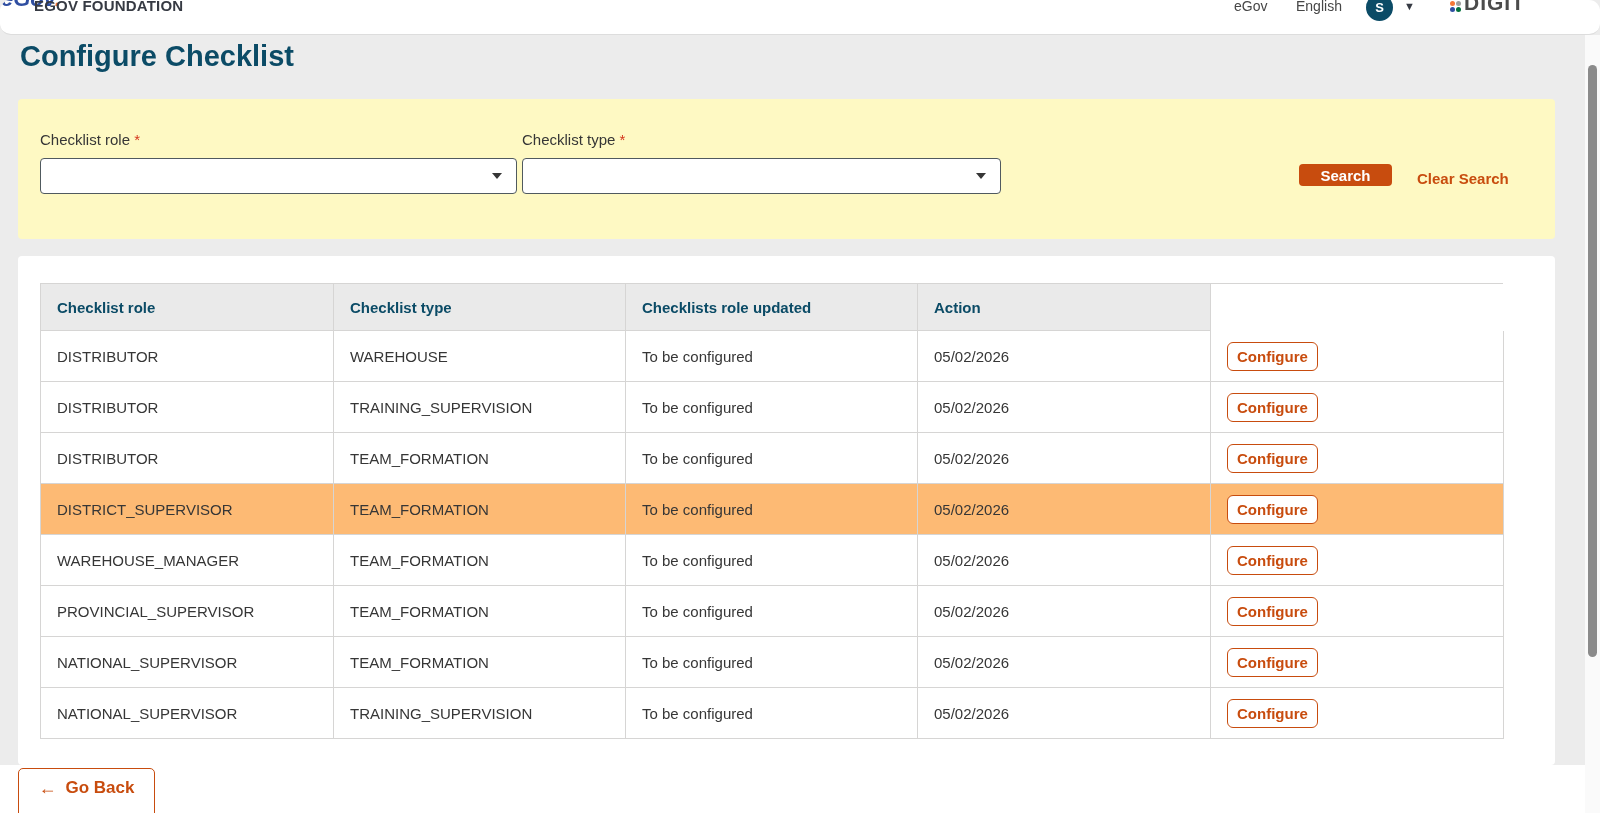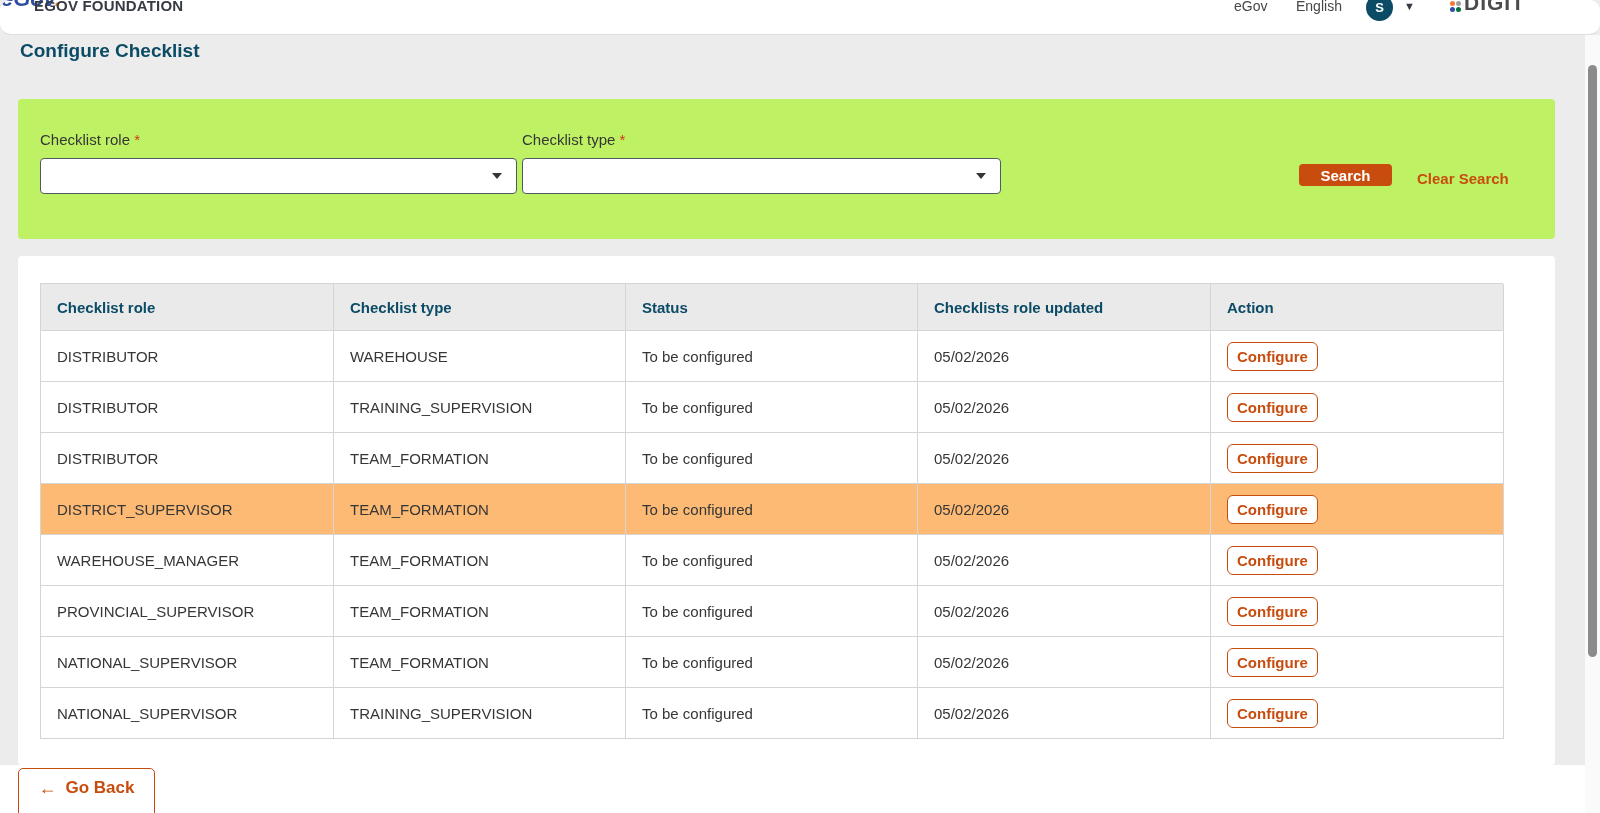--- a/index.html
+++ b/index.html
@@ -32,27 +32,27 @@
   .digit-logo { position: absolute; left: 1450px; top: -9px; display: flex; align-items: center; }
   .digit-dots { width: 11px; height: 11px; display: grid; grid-template-columns: 5px 5px; gap: 1px; margin-right: 3px; margin-top: 6px; }
   .digit-dots span { width: 5px; height: 5px; border-radius: 50%; }
   .digit-dots .d1 { background: #F47738; } .digit-dots .d2 { background: #9E9E9E; }
   .digit-dots .d3 { background: #2F4EA1; } .digit-dots .d4 { background: #00703C; }
   .digit-word { font-size: 21px; font-weight: bold; color: #4B4B4B; letter-spacing: 1px; }
 
   
   .page-title {
     position: absolute; left: 20px; top: 40px;
-    font-size: 19px; font-weight: bold; color: #0B4B66;
+    font-size: 29px; font-weight: bold; color: #0B4B66;
   }
 
   
   .search-card {
     position: absolute; left: 18px; top: 99px; width: 1537px; height: 140px;
-    background: #bef264; border-radius: 4px;
+    background: #fef9c3; border-radius: 4px;
   }
   .field { position: absolute; }
   .field-role { left: 22px; top: 32px; width: 477px; }
   .field-type { left: 504px; top: 32px; width: 479px; }
   .field-label { font-size: 15px; color: #363636; margin-bottom: 10px; }
   .req { color: #D4351C; }
   .dropdown {
     position: relative; height: 36px; background: #fff;
     border: 1px solid #505A5F; border-radius: 4px; cursor: pointer;
   }
@@ -159,21 +159,20 @@
   </div>
   <button class="search-btn">Search</button>
   <div class="clear-link">Clear Search</div>
 </div>
 
 <div class="table-card">
   <div class="ctable">
     <div class="trow thead">
       <div>Checklist role</div>
       <div>Checklist type</div>
-      <div>Status</div>
       <div>Checklists role updated</div>
       <div>Action</div>
     </div>
     <div class="tbody">
   <div class="trow">
     <div>DISTRIBUTOR</div>
     <div>WAREHOUSE</div>
     <div>To be configured</div>
     <div>05/02/2026</div>
     <div>

